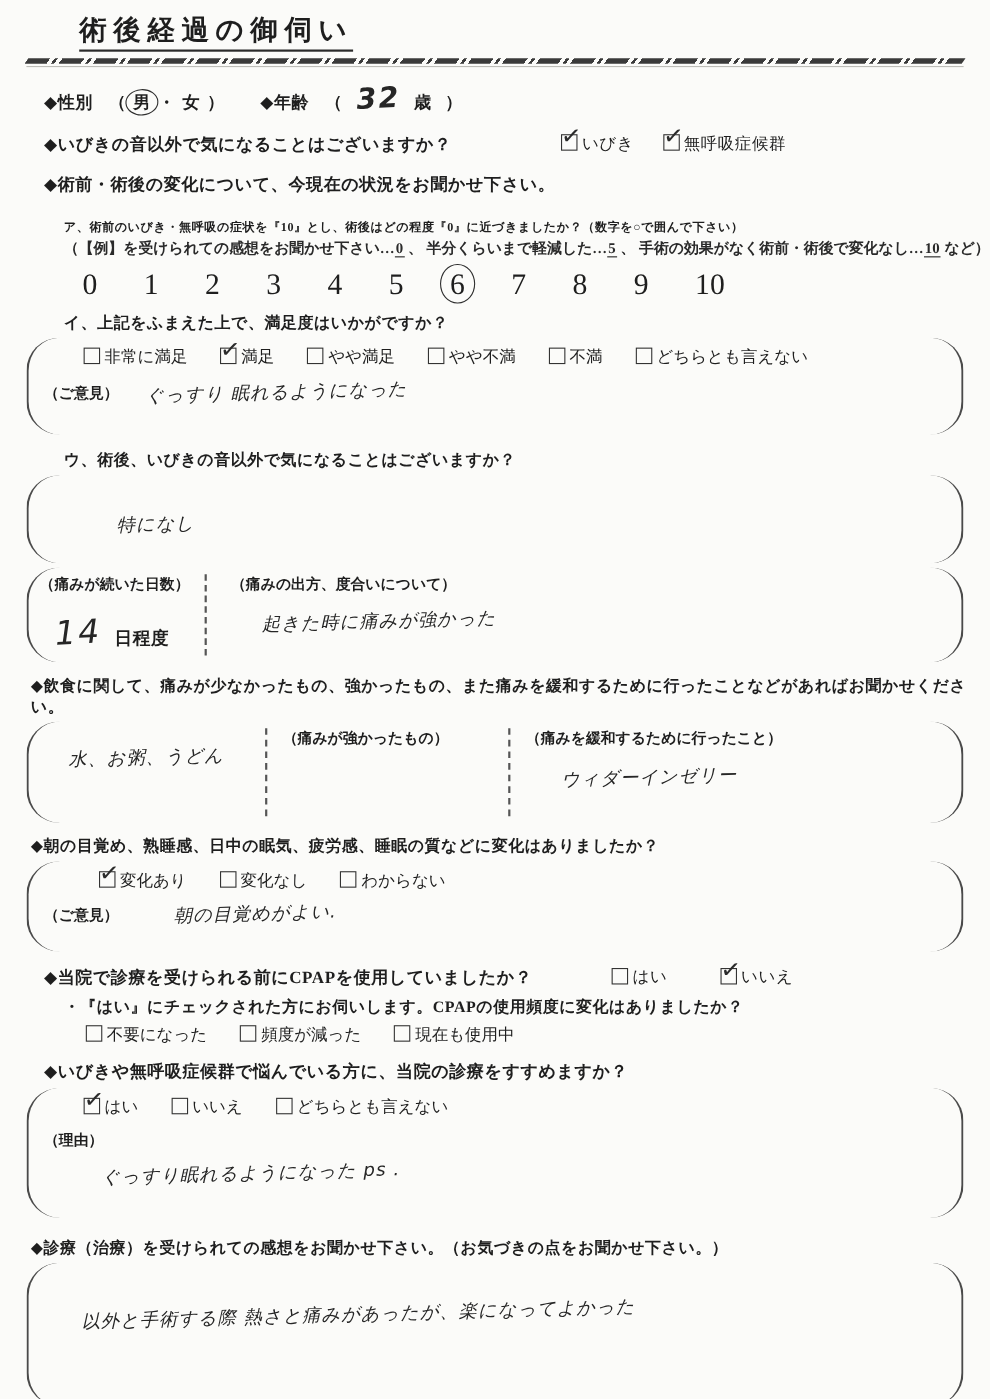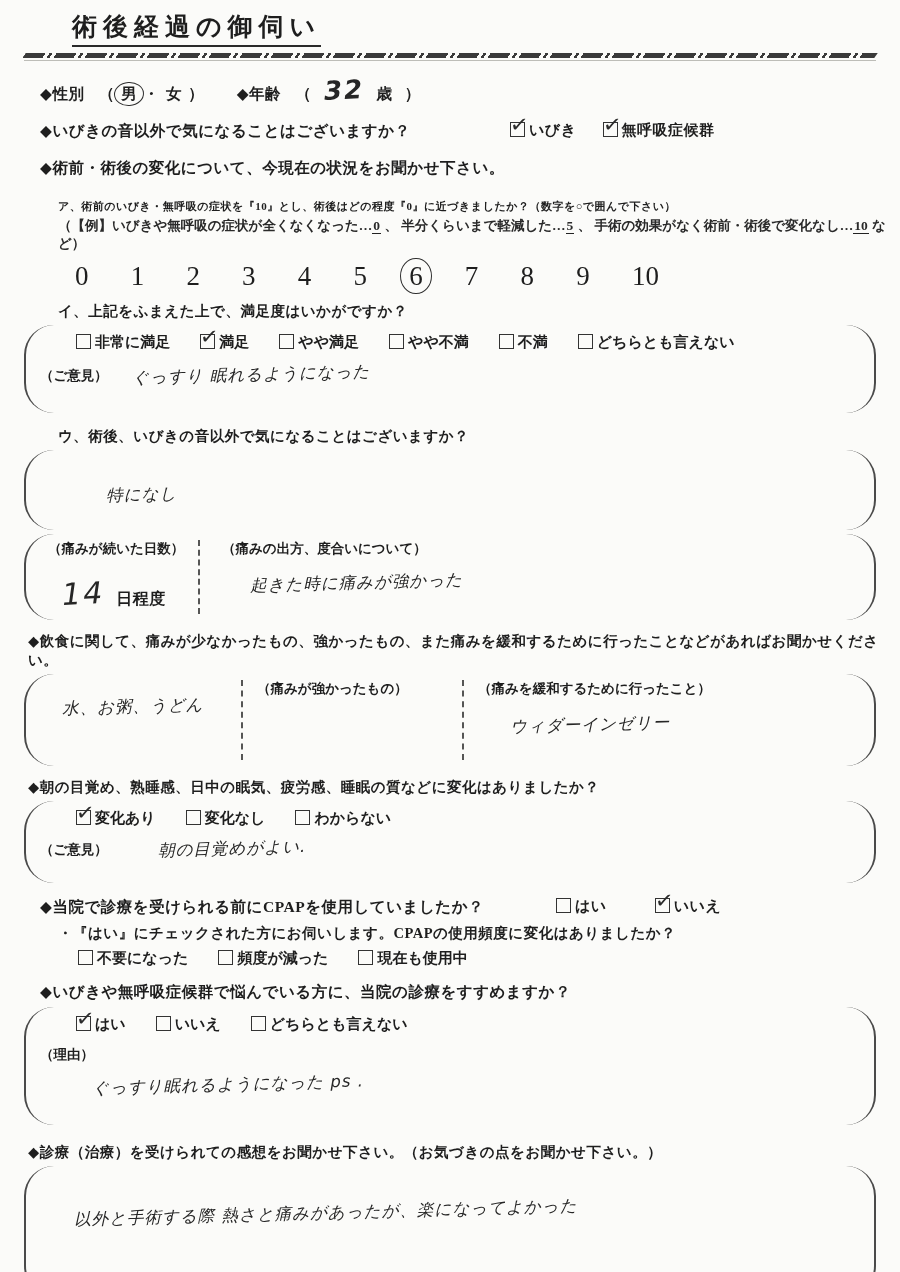--- a/index.html
+++ b/index.html
@@ -26,21 +26,21 @@
   .divider-thin{margin:2px 24px 0 24px;border-top:1px solid #bdbdb8;}
 
   
   .q{font-size:15.5px;font-weight:bold;letter-spacing:0.5px;}
   .row{margin-left:40px;margin-right:20px;}
   .sub{margin-left:58px;}
   .small{font-size:13.5px;font-weight:bold;}
   .u{border-bottom:1.5px solid #222;padding:0 1px;}
 
   
-  .opt{display:inline-block;margin-right:26px;font-size:15px;font-weight:bold;white-space:nowrap;text-align:center;}
+  .opt{display:inline-block;margin-right:26px;font-size:15px;font-weight:normal;white-space:nowrap;text-align:center;}
   .cb{
     display:inline-block;width:13px;height:13px;border:1.6px solid #333;
     position:relative;vertical-align:-2px;margin-right:4px;background:transparent;
   }
   .cb.checked::after{
     content:"✓";position:absolute;left:-1px;top:-11px;font-size:22px;color:#2b2b2b;
     font-family:"DejaVu Sans",sans-serif;transform:rotate(6deg);font-weight:normal;
   }
 
   
@@ -117,21 +117,21 @@
     </span>
     <span class="opt">
       <span class="cb checked"></span><span>無呼吸症候群</span>
     </span>
   </div>
 
   
   <div class="row q" style="margin-top:16px;">◆術前・術後の変化について、今現在の状況をお聞かせ下さい。</div>
   <div class="sub q" style="margin-top:20px;font-size:11px;">ア、術前のいびき・無呼吸の症状を『10』とし、術後はどの程度『0』に近づきましたか？（数字を○で囲んで下さい）</div>
   <div class="sub small" style="margin-top:3px;color:#2a2a2a;">
-    <span>（【例】いびきや無呼吸の症状が全くなくなった…</span><span class="u">0</span><span> 、 半分くらいまで軽減した…</span><span class="u">5</span><span> 、 手術の効果がなく術前・術後で変化なし…</span><span class="u">10</span><span> など）</span>
+    <span>（【例】を受けられての感想をお聞かせ下さい…</span><span class="u">0</span><span> 、 半分くらいまで軽減した…</span><span class="u">5</span><span> 、 手術の効果がなく術前・術後で変化なし…</span><span class="u">10</span><span> など）</span>
   </div>
   <div class="scale">
     <span class="scale-num">0</span>
     <span class="scale-num">1</span>
     <span class="scale-num">2</span>
     <span class="scale-num">3</span>
     <span class="scale-num">4</span>
     <span class="scale-num">5</span>
     <span class="scale-num checked">6</span>
     <span class="scale-num">7</span>
@@ -157,21 +157,21 @@
     </div>
   </div>
 
   
   <div class="sub q" style="margin-top:14px;font-size:14.5px;">ウ、術後、いびきの音以外で気になることはございますか？</div>
   <div class="bbox" style="height:80px;">
     <div class="hw" style="margin:26px 0 0 66px;">特になし</div>
   </div>
 
   
-  <div class="bbox" style="height:86px;padding:6px 22px;">
+  <div class="bbox" style="height:86px;padding:6px 10px;">
     <div class="cols" style="height:100%;">
       <div style="flex:0 0 150px;">
         <div class="label-paren">（痛みが続いた日数）</div>
         <div style="margin:18px 0 0 14px;">
           <span class="hw hw-big">14</span>
           <span class="q" style="margin-left:8px;font-size:16px;">日程度</span>
         </div>
       </div>
       <div class="vline" style="flex:0 0 0px;"></div>
       <div style="flex:1;padding-left:22px;">
@@ -197,21 +197,21 @@
       <div style="flex:1;padding-left:14px;">
         <div class="label-paren">（痛みを緩和するために行ったこと）</div>
         <div class="hw" style="margin:16px 0 0 32px;">ウィダーインゼリー</div>
       </div>
     </div>
   </div>
 
   
   <div class="row q" style="margin-top:12px;font-size:14.5px;margin-left:28px;">◆朝の目覚め、熟睡感、日中の眠気、疲労感、睡眠の質などに変化はありましたか？</div>
   <div class="bbox" style="height:82px;">
-    <div style="margin-left:36px;">
+    <div style="margin-left:50px;">
       <span class="opt"><span class="cb checked"></span><span>変化あり</span></span>
       <span class="opt"><span class="cb"></span><span>変化なし</span></span>
       <span class="opt"><span class="cb"></span><span>わからない</span></span>
     </div>
     <div style="margin-top:10px;">
       <span class="label-paren">（ご意見）</span>
       <span class="hw" style="margin-left:46px;">朝の目覚めがよい.</span>
     </div>
   </div>
 

